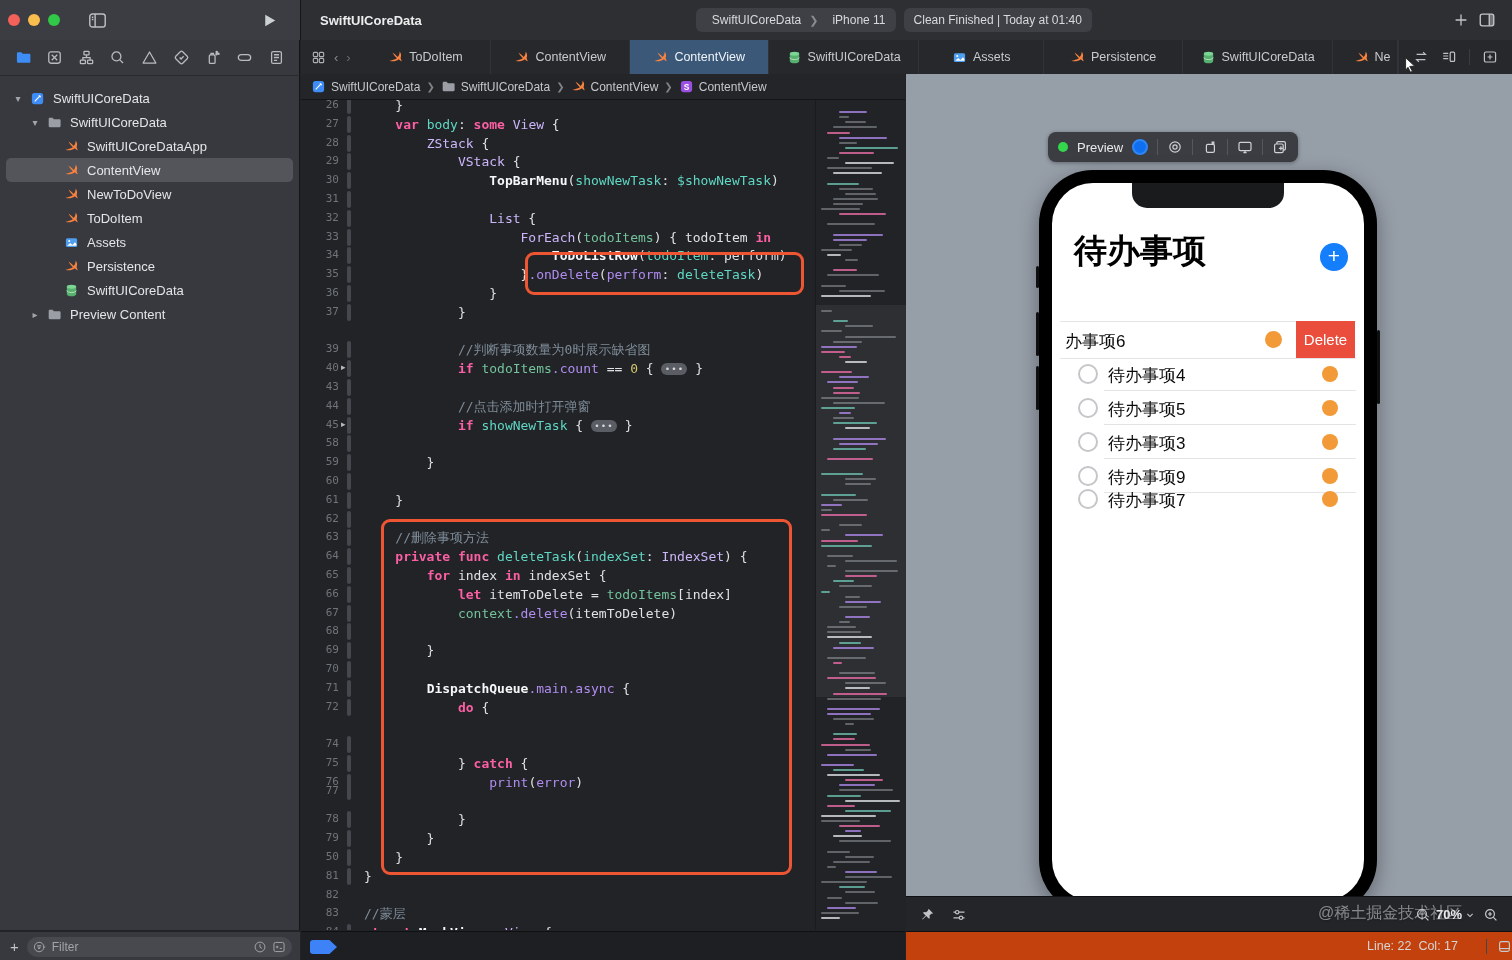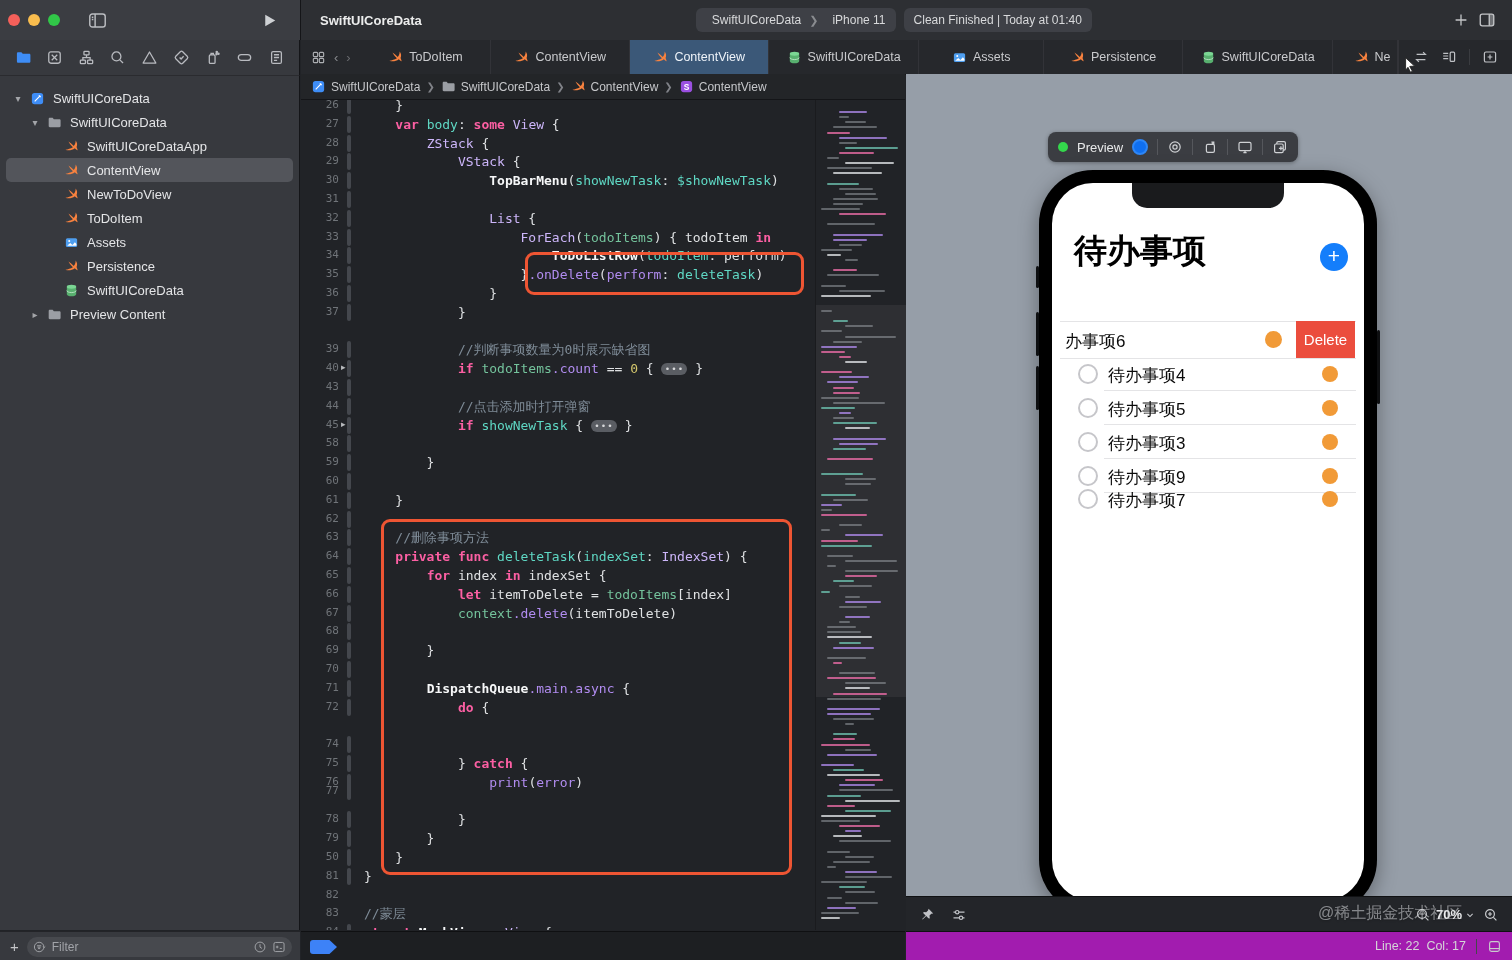--- a/index.html
+++ b/index.html
@@ -78,21 +78,21 @@
   .todo-label{position:absolute;left:56px;top:7px;font-size:17px;color:#0a0a0a;}
   
   .pv-bottom{left:906px;top:896px;width:606px;height:35px;background:#232529;border-top:1px solid #101113;display:flex;align-items:center;}
   .pvb-ic{width:26px;height:26px;display:flex;align-items:center;justify-content:center;}
   .zoom-label{color:#f2f3f4;font-size:13px;font-weight:bold;}
   
   .status-left{left:0;top:931px;width:300px;height:29px;background:#37393e;border-top:1px solid #232428;display:flex;align-items:center;}
   .filter-pill{height:20px;flex:1;margin:0 8px;background:#47494e;border-radius:10px;display:flex;align-items:center;padding:0 6px;gap:5px;color:#a2a4a9;font-size:12px;}
   .status-mid{left:301px;top:931px;width:604px;height:29px;background:#1d1f22;border-top:1px solid #0f1012;}
   .bp-badge{position:absolute;left:9px;top:8px;width:27px;height:14px;background:#3d82f7;border-radius:3px;clip-path:polygon(0 0,72% 0,100% 50%,72% 100%,0 100%);}
-  .status-right{left:906px;top:931px;width:606px;height:29px;background:#a21caf;border-top:1px solid #0f1012;display:flex;align-items:center;justify-content:flex-end;gap:10px;padding-right:10px;box-sizing:border-box;color:#d5d6d8;font-size:12.5px;}
+  .status-right{left:906px;top:931px;width:606px;height:29px;background:#c2410c;border-top:1px solid #0f1012;display:flex;align-items:center;justify-content:flex-end;gap:28px;box-sizing:border-box;color:#d5d6d8;font-size:12.5px;}
   .watermark{left:1318px;top:903px;color:rgba(235,237,241,0.5);font-size:16px;z-index:60;pointer-events:none;text-shadow:0 1px 2px rgba(0,0,0,.25);}
   .cursor{left:1402px;top:56px;z-index:70;pointer-events:none;}
   svg{display:block;}
 </style>
 </head>
 <body>
 
 <div id="app">
 
   <div class="abs titlebar-left">

